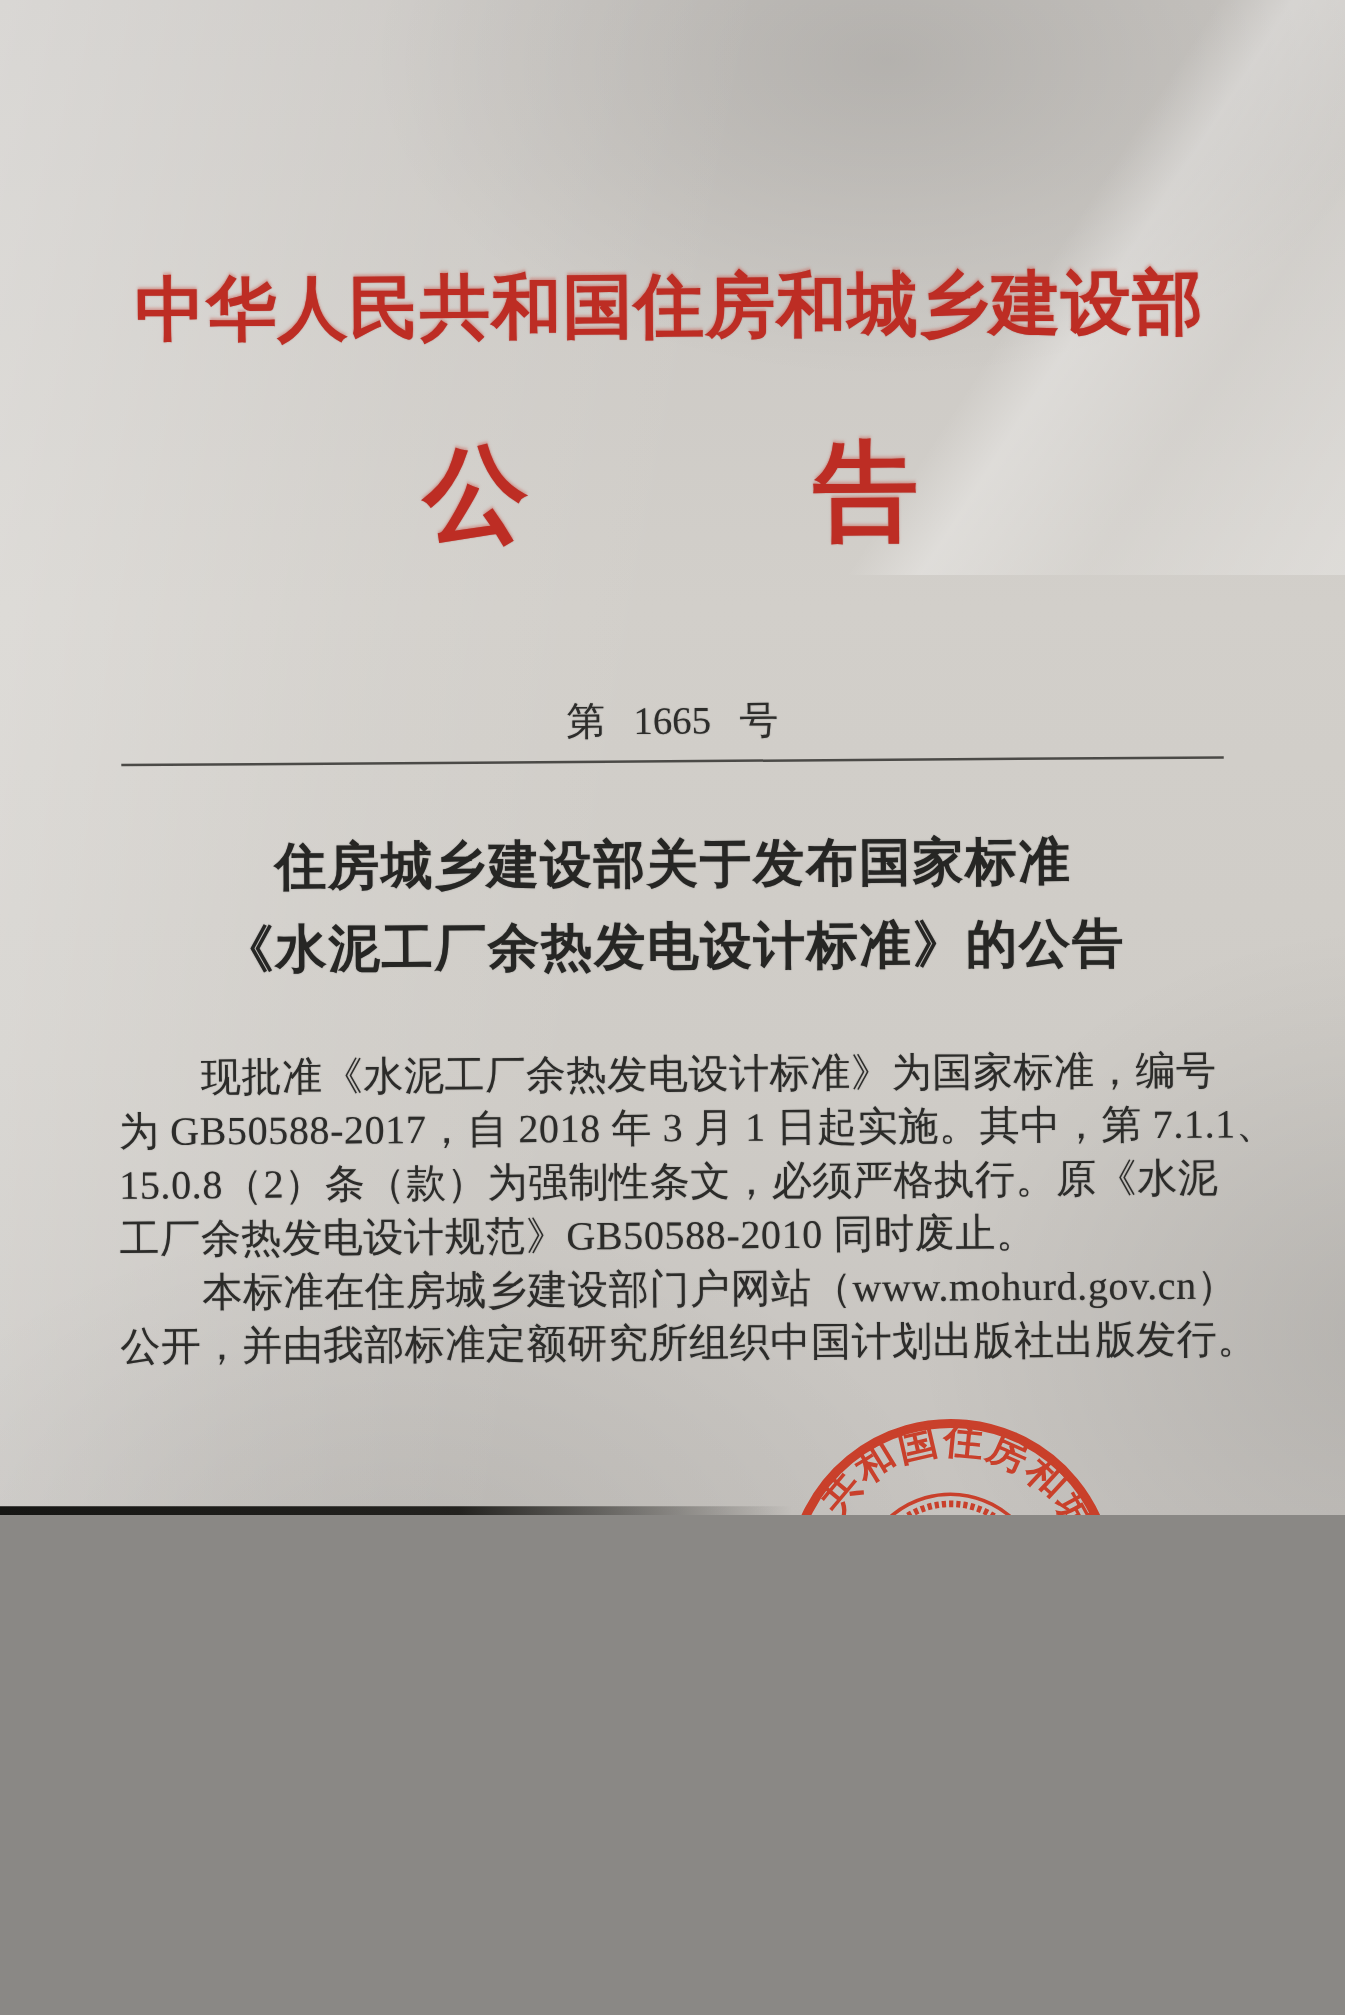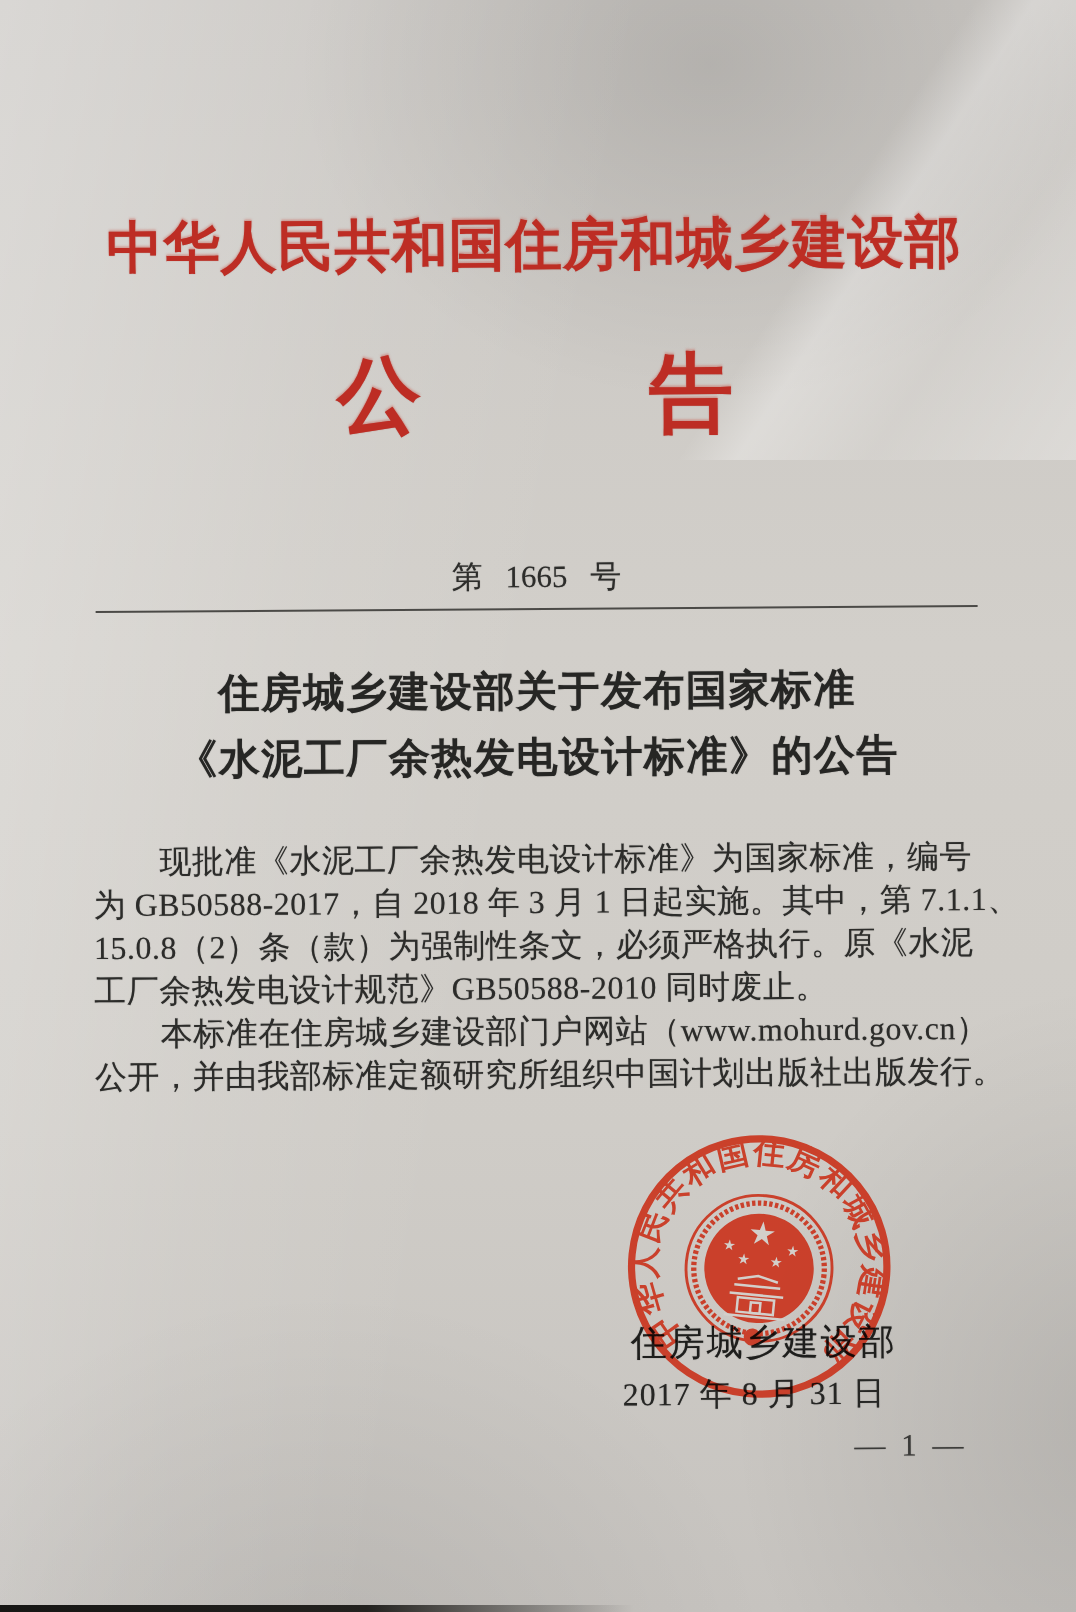--- a/index.html
+++ b/index.html
@@ -1,21 +1,21 @@
 <!DOCTYPE html>
 <html><head>
 <meta charset="utf-8">
 <style>
   html, body { margin: 0; padding: 0; background: #8a8885; }
   * { box-sizing: border-box; }
 
   .photo {
     position: relative;
     width: 1076px;
-    height: 1612px;
+    height: 1212px;
     overflow: hidden;
     font-family: "Liberation Serif", "DejaVu Serif", serif;
     background:
       linear-gradient(100deg, rgba(255,255,255,0.30) 0%, rgba(255,255,255,0.08) 30%, rgba(255,255,255,0) 48%),
       radial-gradient(55% 30% at 66% 4%, rgba(0,0,0,0.11), rgba(0,0,0,0) 70%),
       radial-gradient(60% 45% at 104% 88%, rgba(0,0,0,0.10), rgba(0,0,0,0) 60%),
       radial-gradient(70% 40% at 30% 104%, rgba(0,0,0,0.07), rgba(0,0,0,0) 60%),
       linear-gradient(180deg, #c9c6c2 0%, #d2cfca 40%, #cfccc7 70%, #c6c3bf 100%);
   }
 

